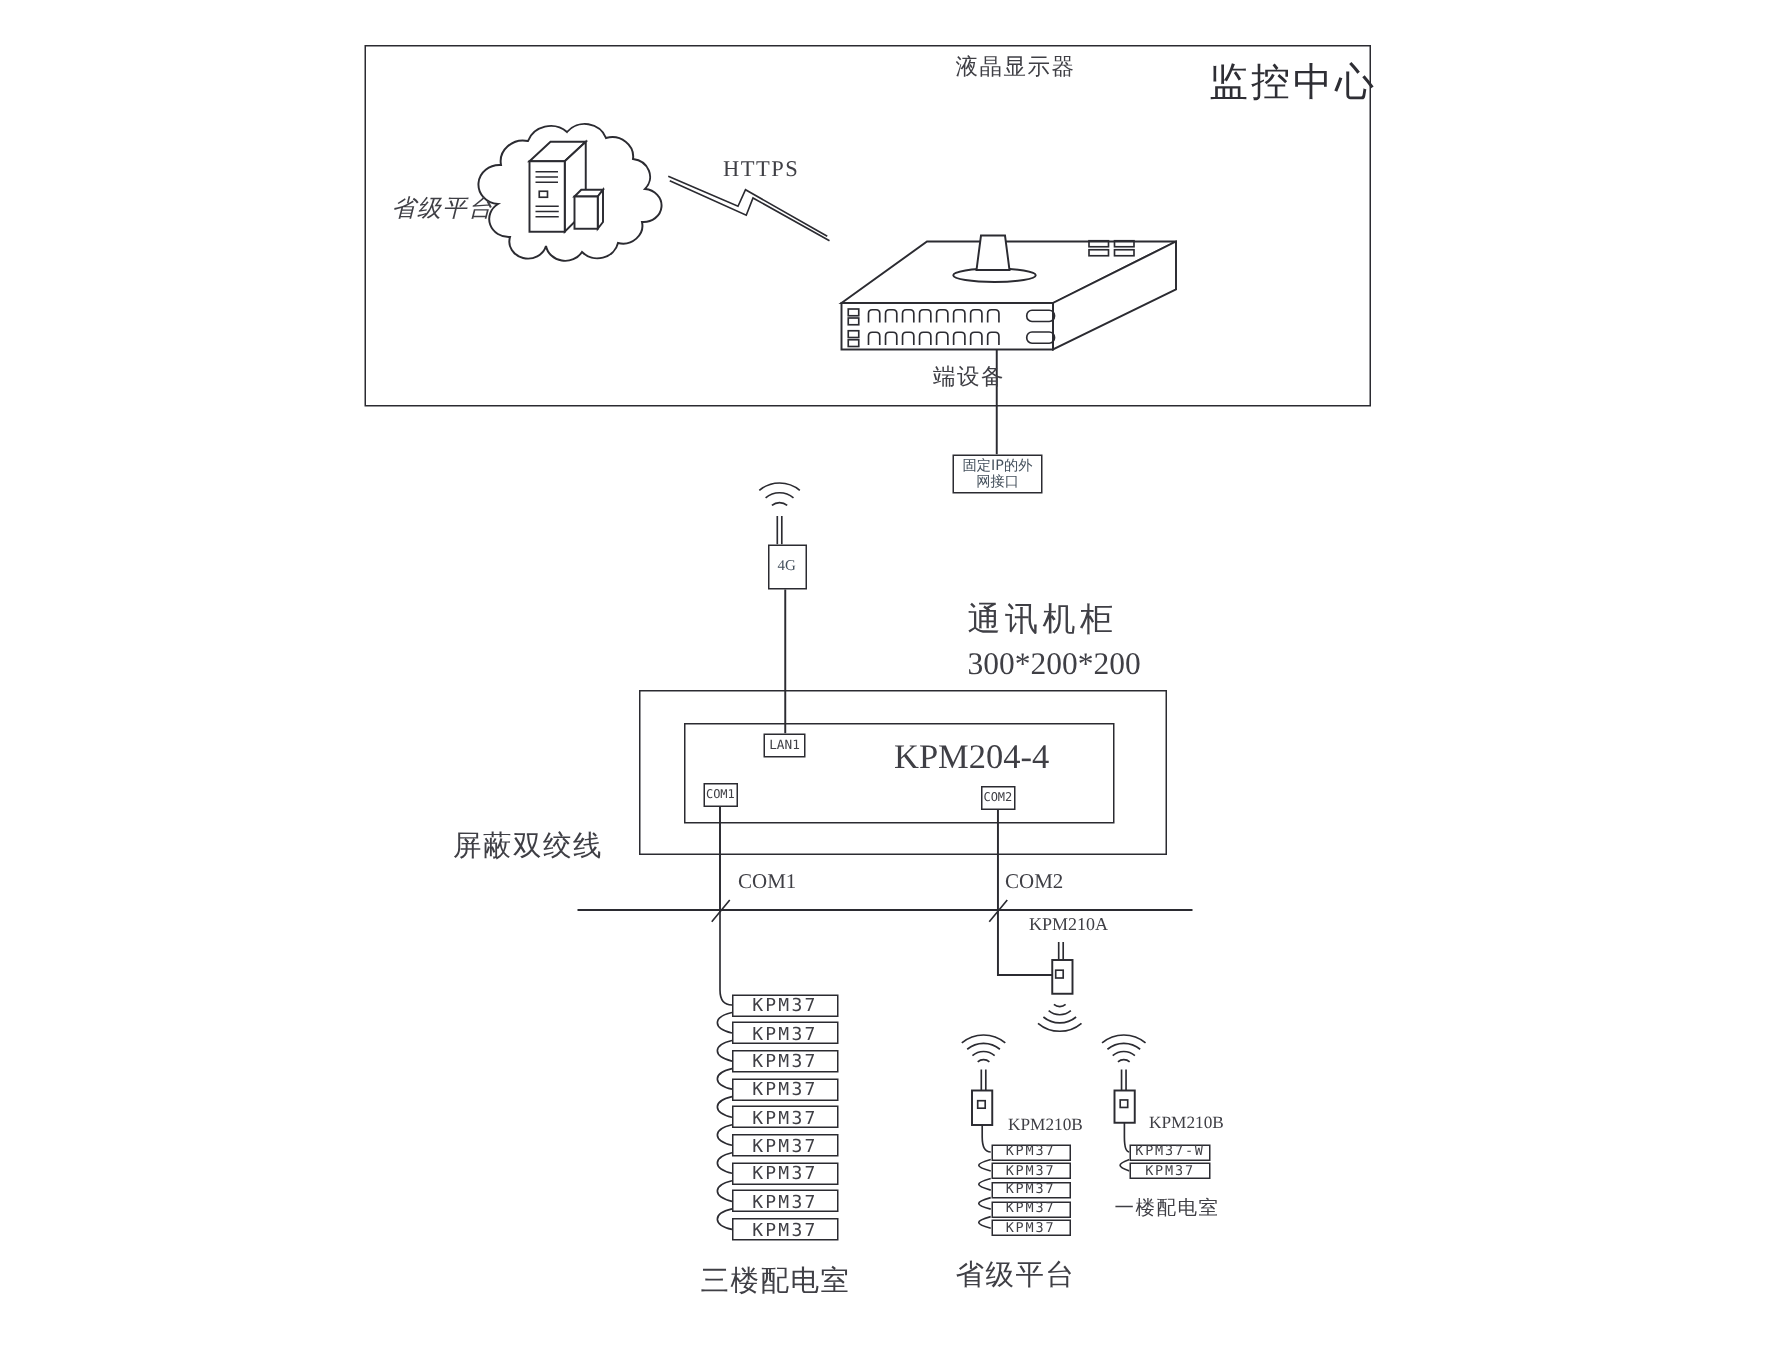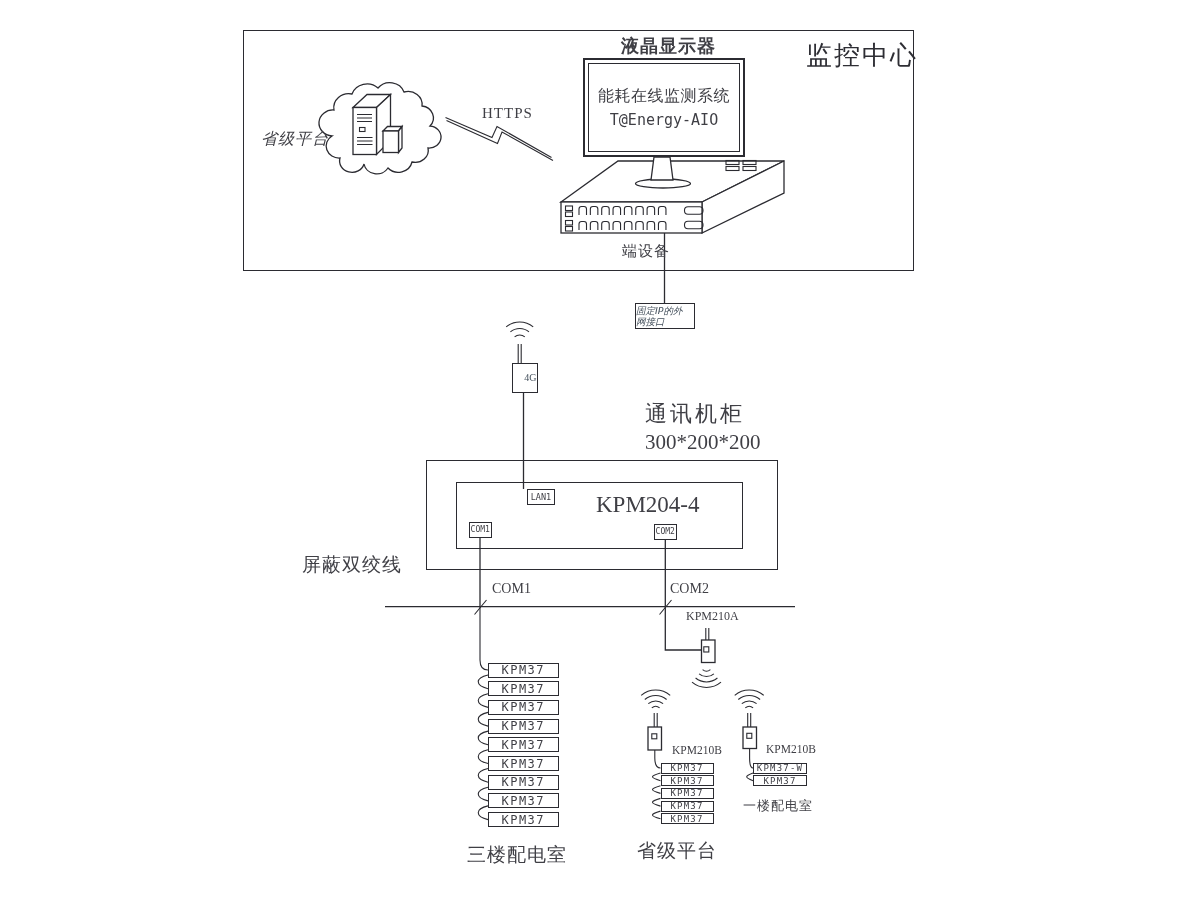--- a/index.html
+++ b/index.html
@@ -2,73 +2,67 @@
 <html><head>
 <meta charset="utf-8">
 <style>
   html,body{margin:0;padding:0;background:#fff;}
   .canvas{position:relative;width:1180px;height:905px;background:#fff;overflow:hidden;
           font-family:"DejaVu Sans",sans-serif;color:#3f3f45;}
   .box{position:absolute;border:1.4px solid #2b2b31;background:#fff;box-sizing:border-box;z-index:1;}
   .lbl{position:absolute;white-space:nowrap;color:#3f3f45;z-index:3;line-height:1.15;}
   .mono{font-family:Liberation Serif, serif;}
   .serif{font-family:"DejaVu Serif",serif;}
-  .ctr{display:flex;align-items:center;justify-content:flex-end;}
+  .ctr{display:flex;align-items:center;justify-content:center;}
   .dev{position:absolute;border:1.3px solid #2b2b31;background:#fff;box-sizing:border-box;
        display:flex;align-items:center;justify-content:center;
        font-family:"DejaVu Sans Mono",monospace;color:#3f3f45;z-index:3;}
   svg.art{position:absolute;left:0;top:0;z-index:2;}
   svg.art path,svg.art rect,svg.art ellipse,svg.art polygon,svg.art line{
        stroke:#2b2b31;stroke-width:1.3;fill:none;}
   svg.art .wf{fill:#ffffff;}
   svg.art .thin{stroke-width:1.1;}
   #mc-box{background:transparent;}
   .monitor-inner{position:absolute;left:3px;top:3px;right:3px;bottom:3px;border:1.2px solid #2b2b31;}
   .screen-l1{position:absolute;left:0;right:0;top:22px;text-align:center;font-size:16px;letter-spacing:0.5px;}
   .screen-l2{position:absolute;left:0;right:0;top:47px;text-align:center;font-size:15px;
              font-family:"DejaVu Sans Mono",monospace;}
-  .fixedip-txt{position:absolute;left:0;right:0;top:1px;font-size:9.5px;line-height:11px;color:#44505c;font-style:italic;}
+  .fixedip-txt{position:absolute;left:0;right:0;top:1px;text-align:center;font-size:9.5px;line-height:11px;color:#44505c;}
 </style>
 </head>
 <body>
 
 <div class="canvas">
 
   <div class="box" id="mc-box" style="left:243px;top:30px;width:671px;height:241px;"></div>
 
-  <div class="lbl" style="left:621px;top:36px;font-size:18px;letter-spacing:1px;font-weight:bold;">液晶显示器</div>
+  <div class="lbl" style="left:637px;top:36px;font-size:15px;letter-spacing:1px;">液晶显示器</div>
   <div class="lbl serif" style="left:806px;top:41px;font-size:26px;letter-spacing:2px;color:#2e2e34;">监控中心</div>
   <div class="lbl" style="left:261px;top:130px;font-size:16px;letter-spacing:1px;font-style:italic;">省级平台</div>
   <div class="lbl mono" style="left:482px;top:105px;font-size:15px;letter-spacing:1px;">HTTPS</div>
   <div class="lbl" style="left:622px;top:243px;font-size:15px;letter-spacing:1px;">端设备</div>
 
-  <div class="box" style="left:583px;top:58px;width:162px;height:99px;border-width:2px;z-index:3;">
-    <div class="monitor-inner">
-      <div class="screen-l1">能耗在线监测系统</div>
-      <div class="screen-l2">T@Energy-AIO</div>
-    </div>
-  </div>
 
   <div class="box" style="left:635px;top:303px;width:60px;height:26px;z-index:3;">
     <div class="fixedip-txt">
       <div>固定IP的外</div>
       <div>网接口</div>
     </div>
   </div>
 
   <div class="box ctr mono" style="left:511.5px;top:362.5px;width:26px;height:30px;font-size:10px;color:#44505c;z-index:3;">
     <span>4G</span>
   </div>
 
   <div class="lbl" style="left:645px;top:401px;font-size:22px;letter-spacing:3px;">通讯机柜</div>
   <div class="lbl mono" style="left:645px;top:430px;font-size:21px;">300*200*200</div>
   <div class="box" style="left:426px;top:460px;width:352px;height:110px;background:transparent;"></div>
   <div class="box" style="left:456px;top:481.5px;width:286.5px;height:67px;background:transparent;"></div>
   <div class="lbl mono" style="left:596px;top:492px;width:130px;text-align:left;font-size:23px;">KPM204-4</div>
-  <div class="dev" style="left:527px;top:489px;width:28px;height:16px;font-size:8.5px;">
+  <div class="dev" style="left:509px;top:489px;width:28px;height:16px;font-size:8.5px;">
     <span>LAN1</span>
     </div>
   <div class="dev" style="left:469px;top:521.5px;width:22.5px;height:16.5px;font-size:8px;">
     <span>COM1</span>
     </div>
   <div class="dev" style="left:653.5px;top:524px;width:23.5px;height:15.5px;font-size:8px;">
     <span>COM2</span>
     </div>
 
   <div class="lbl" style="left:302px;top:554px;font-size:19px;letter-spacing:1px;">屏蔽双绞线</div>

